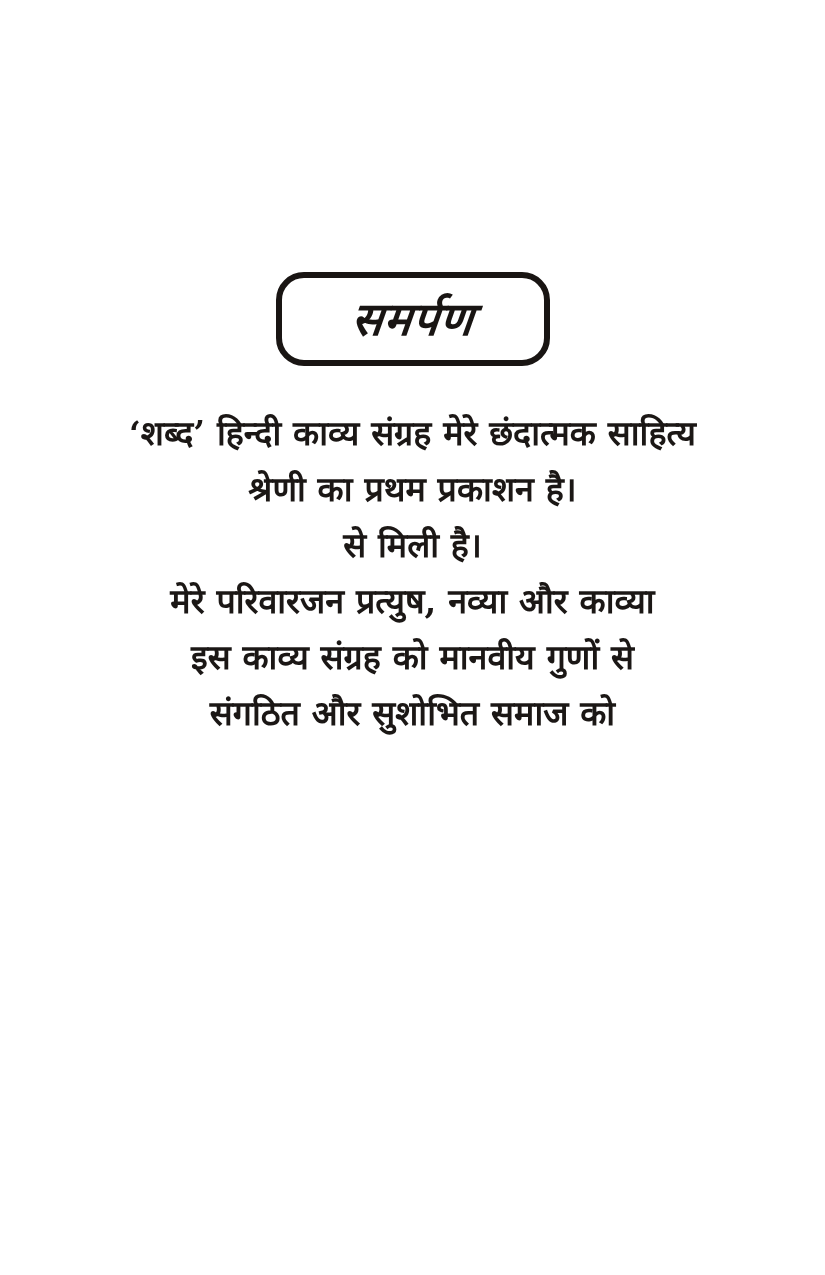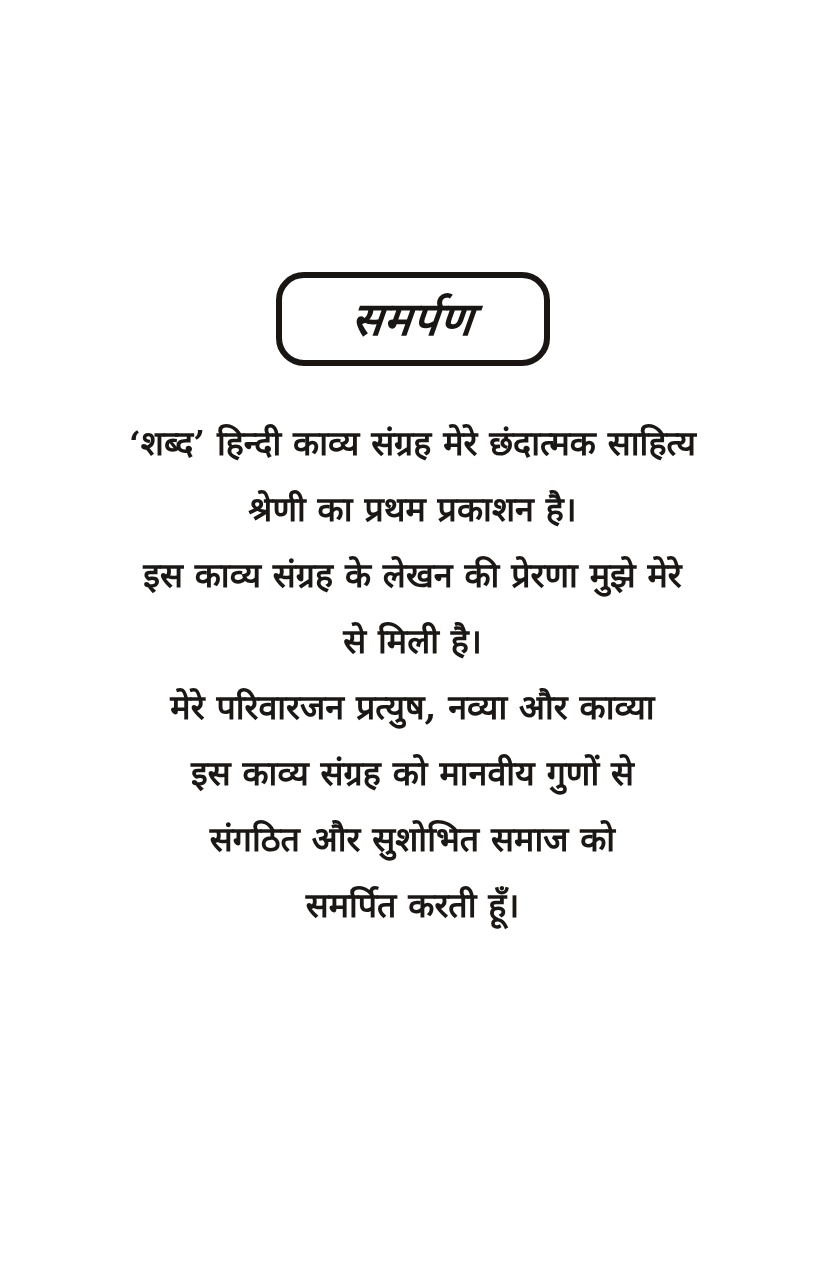--- a/index.html
+++ b/index.html
@@ -48,36 +48,33 @@
     width: 725px;
     text-align: center;
   }
   .ded-line {
     font-family: "DejaVu Serif", "Liberation Serif", serif;
     font-size: 34px;
     line-height: 56px;
     font-weight: 700;
     color: #1b1715;
     white-space: nowrap;
-    margin-top: 10px;
   }
 </style>
 </head>
 <body>
 
 <div class="page">
 
   <div class="badge">
     <span class="badge-title">समर्पण</span>
   </div>
 
   <div class="dedication">
     <div class="ded-line">‘शब्द’ हिन्दी काव्य संग्रह मेरे छंदात्मक साहित्य</div>
     <div class="ded-line">श्रेणी का प्रथम प्रकाशन है।</div>
-    <div class="ded-line">इस काव्य संग्रह के लेखन की प्रेरणा मुझे मेरे</div>
     <div class="ded-line">से मिली है।</div>
     <div class="ded-line">मेरे परिवारजन प्रत्युष, नव्या और काव्या</div>
     <div class="ded-line">इस काव्य संग्रह को मानवीय गुणों से</div>
     <div class="ded-line">संगठित और सुशोभित समाज को</div>
-    <div class="ded-line">समर्पित करती हूँ।</div>
   </div>
 
 </div>
 
 </body></html>

